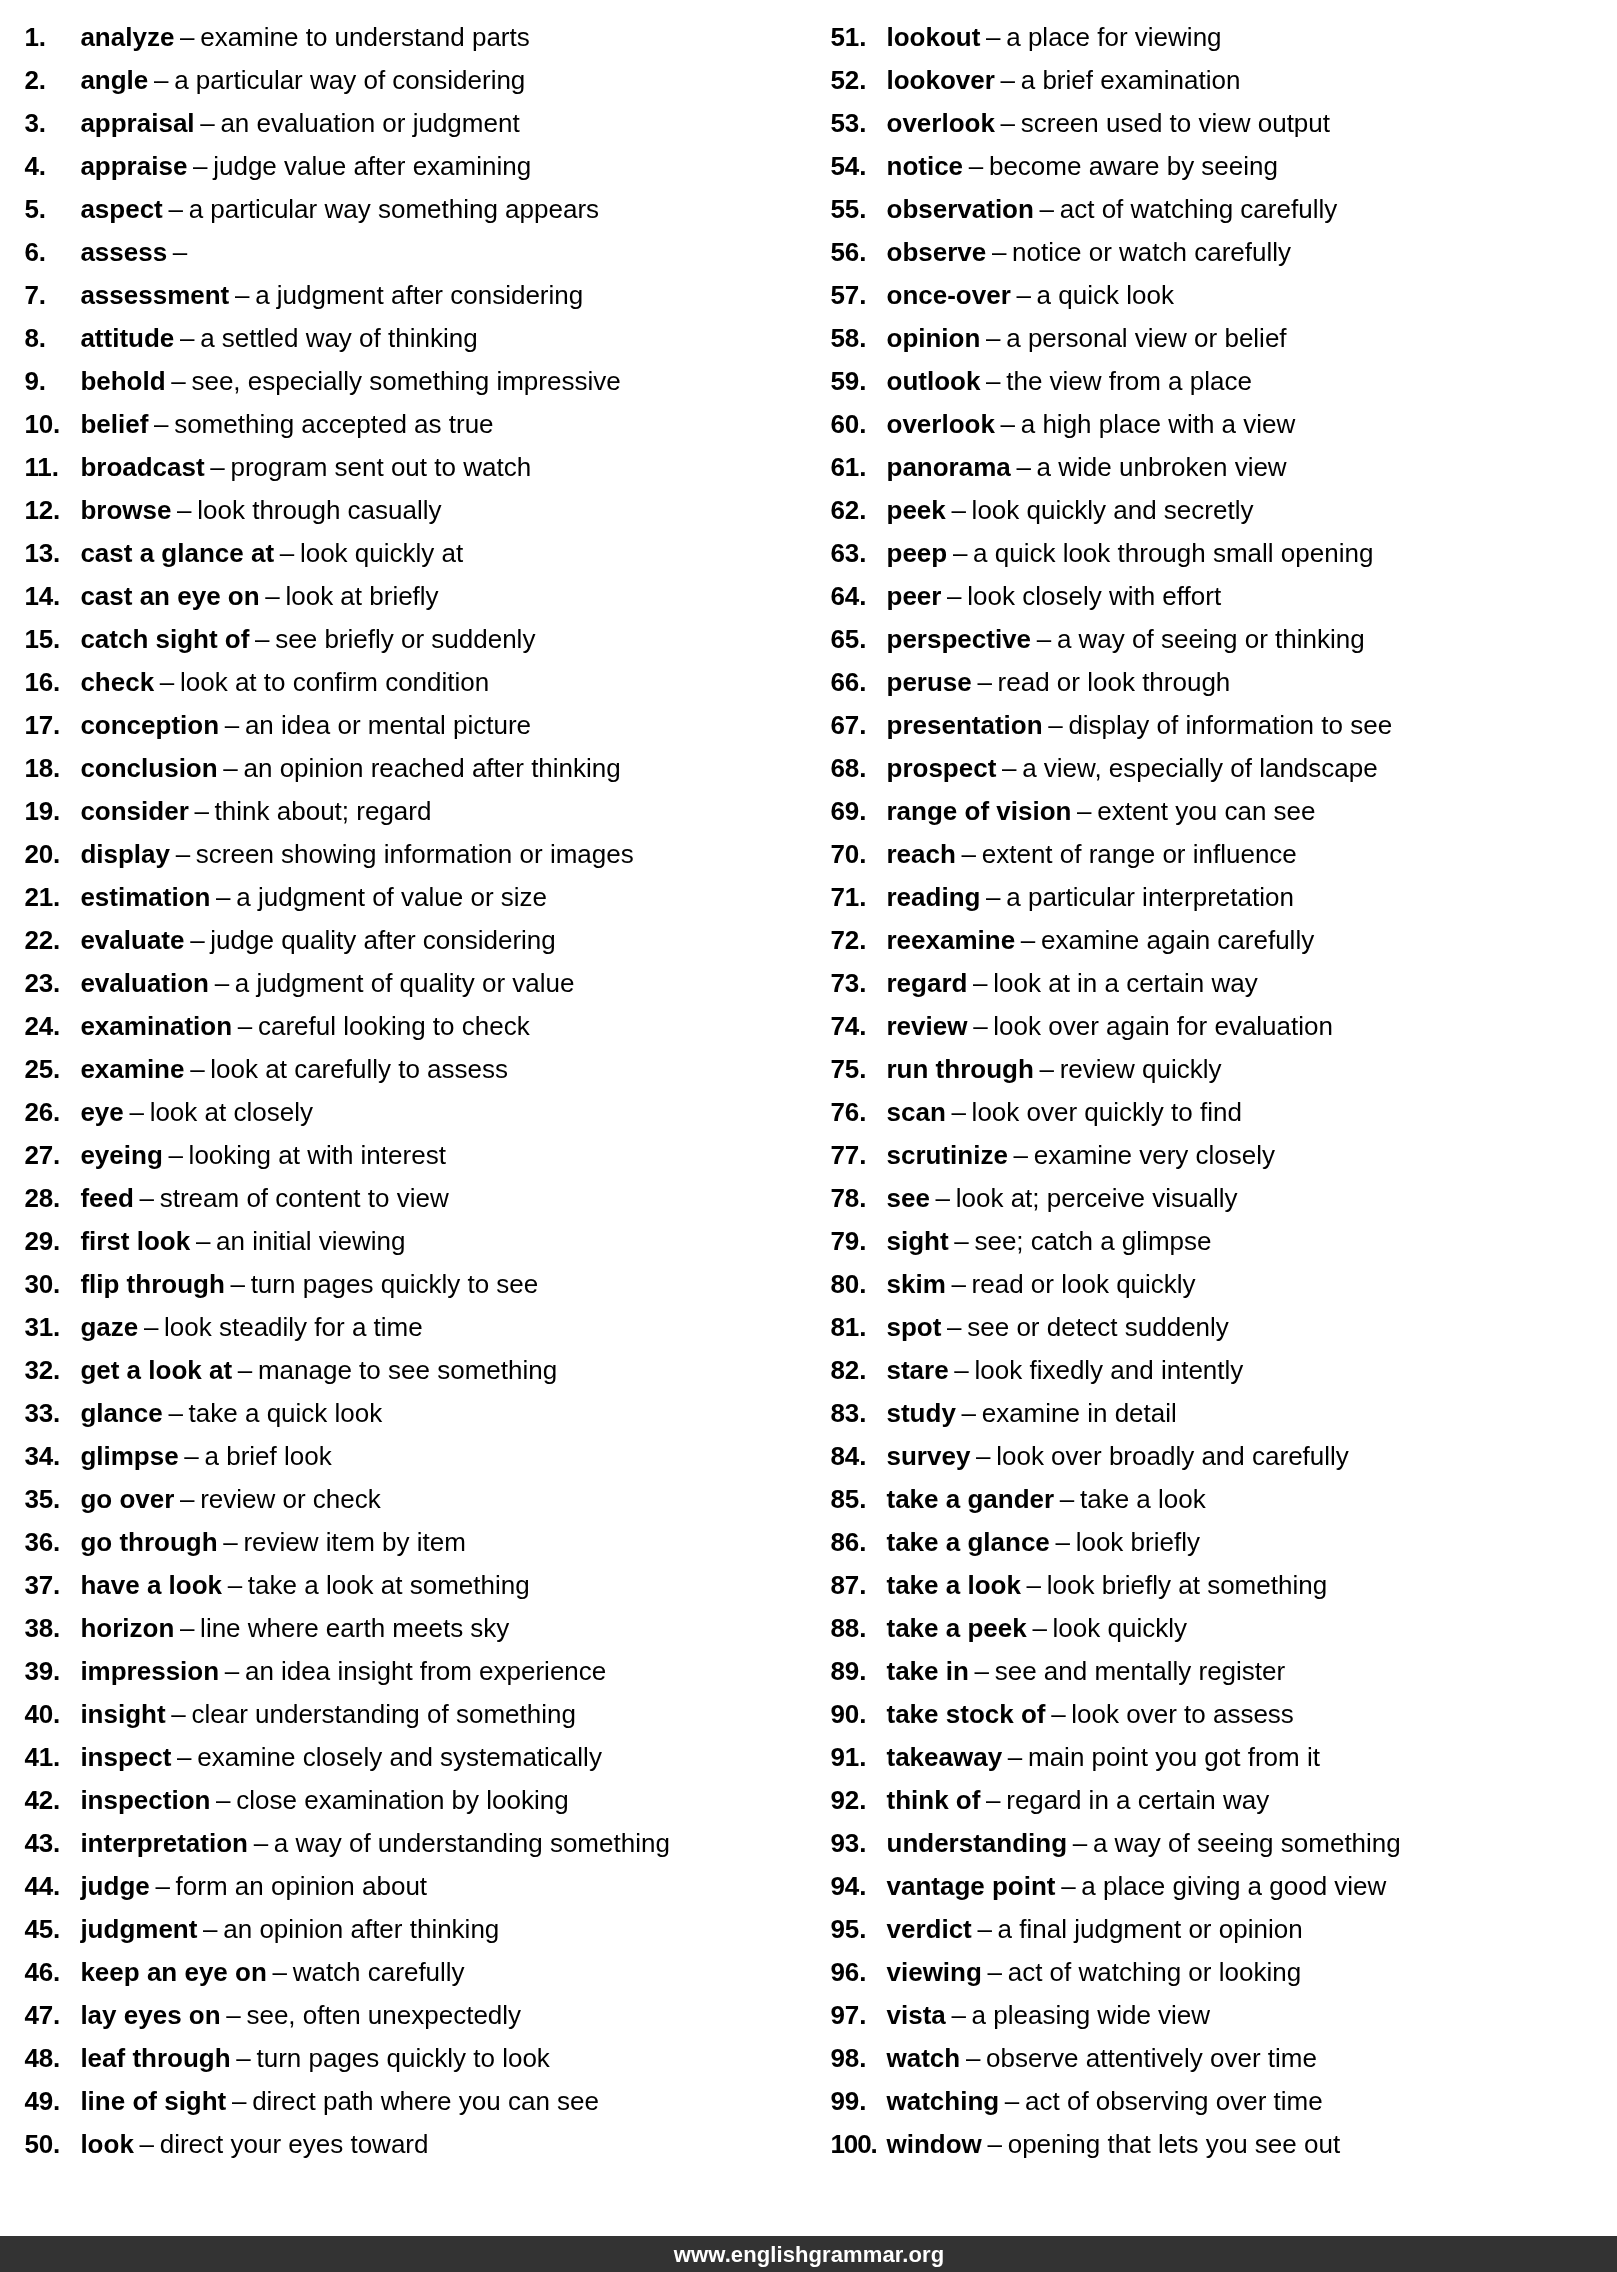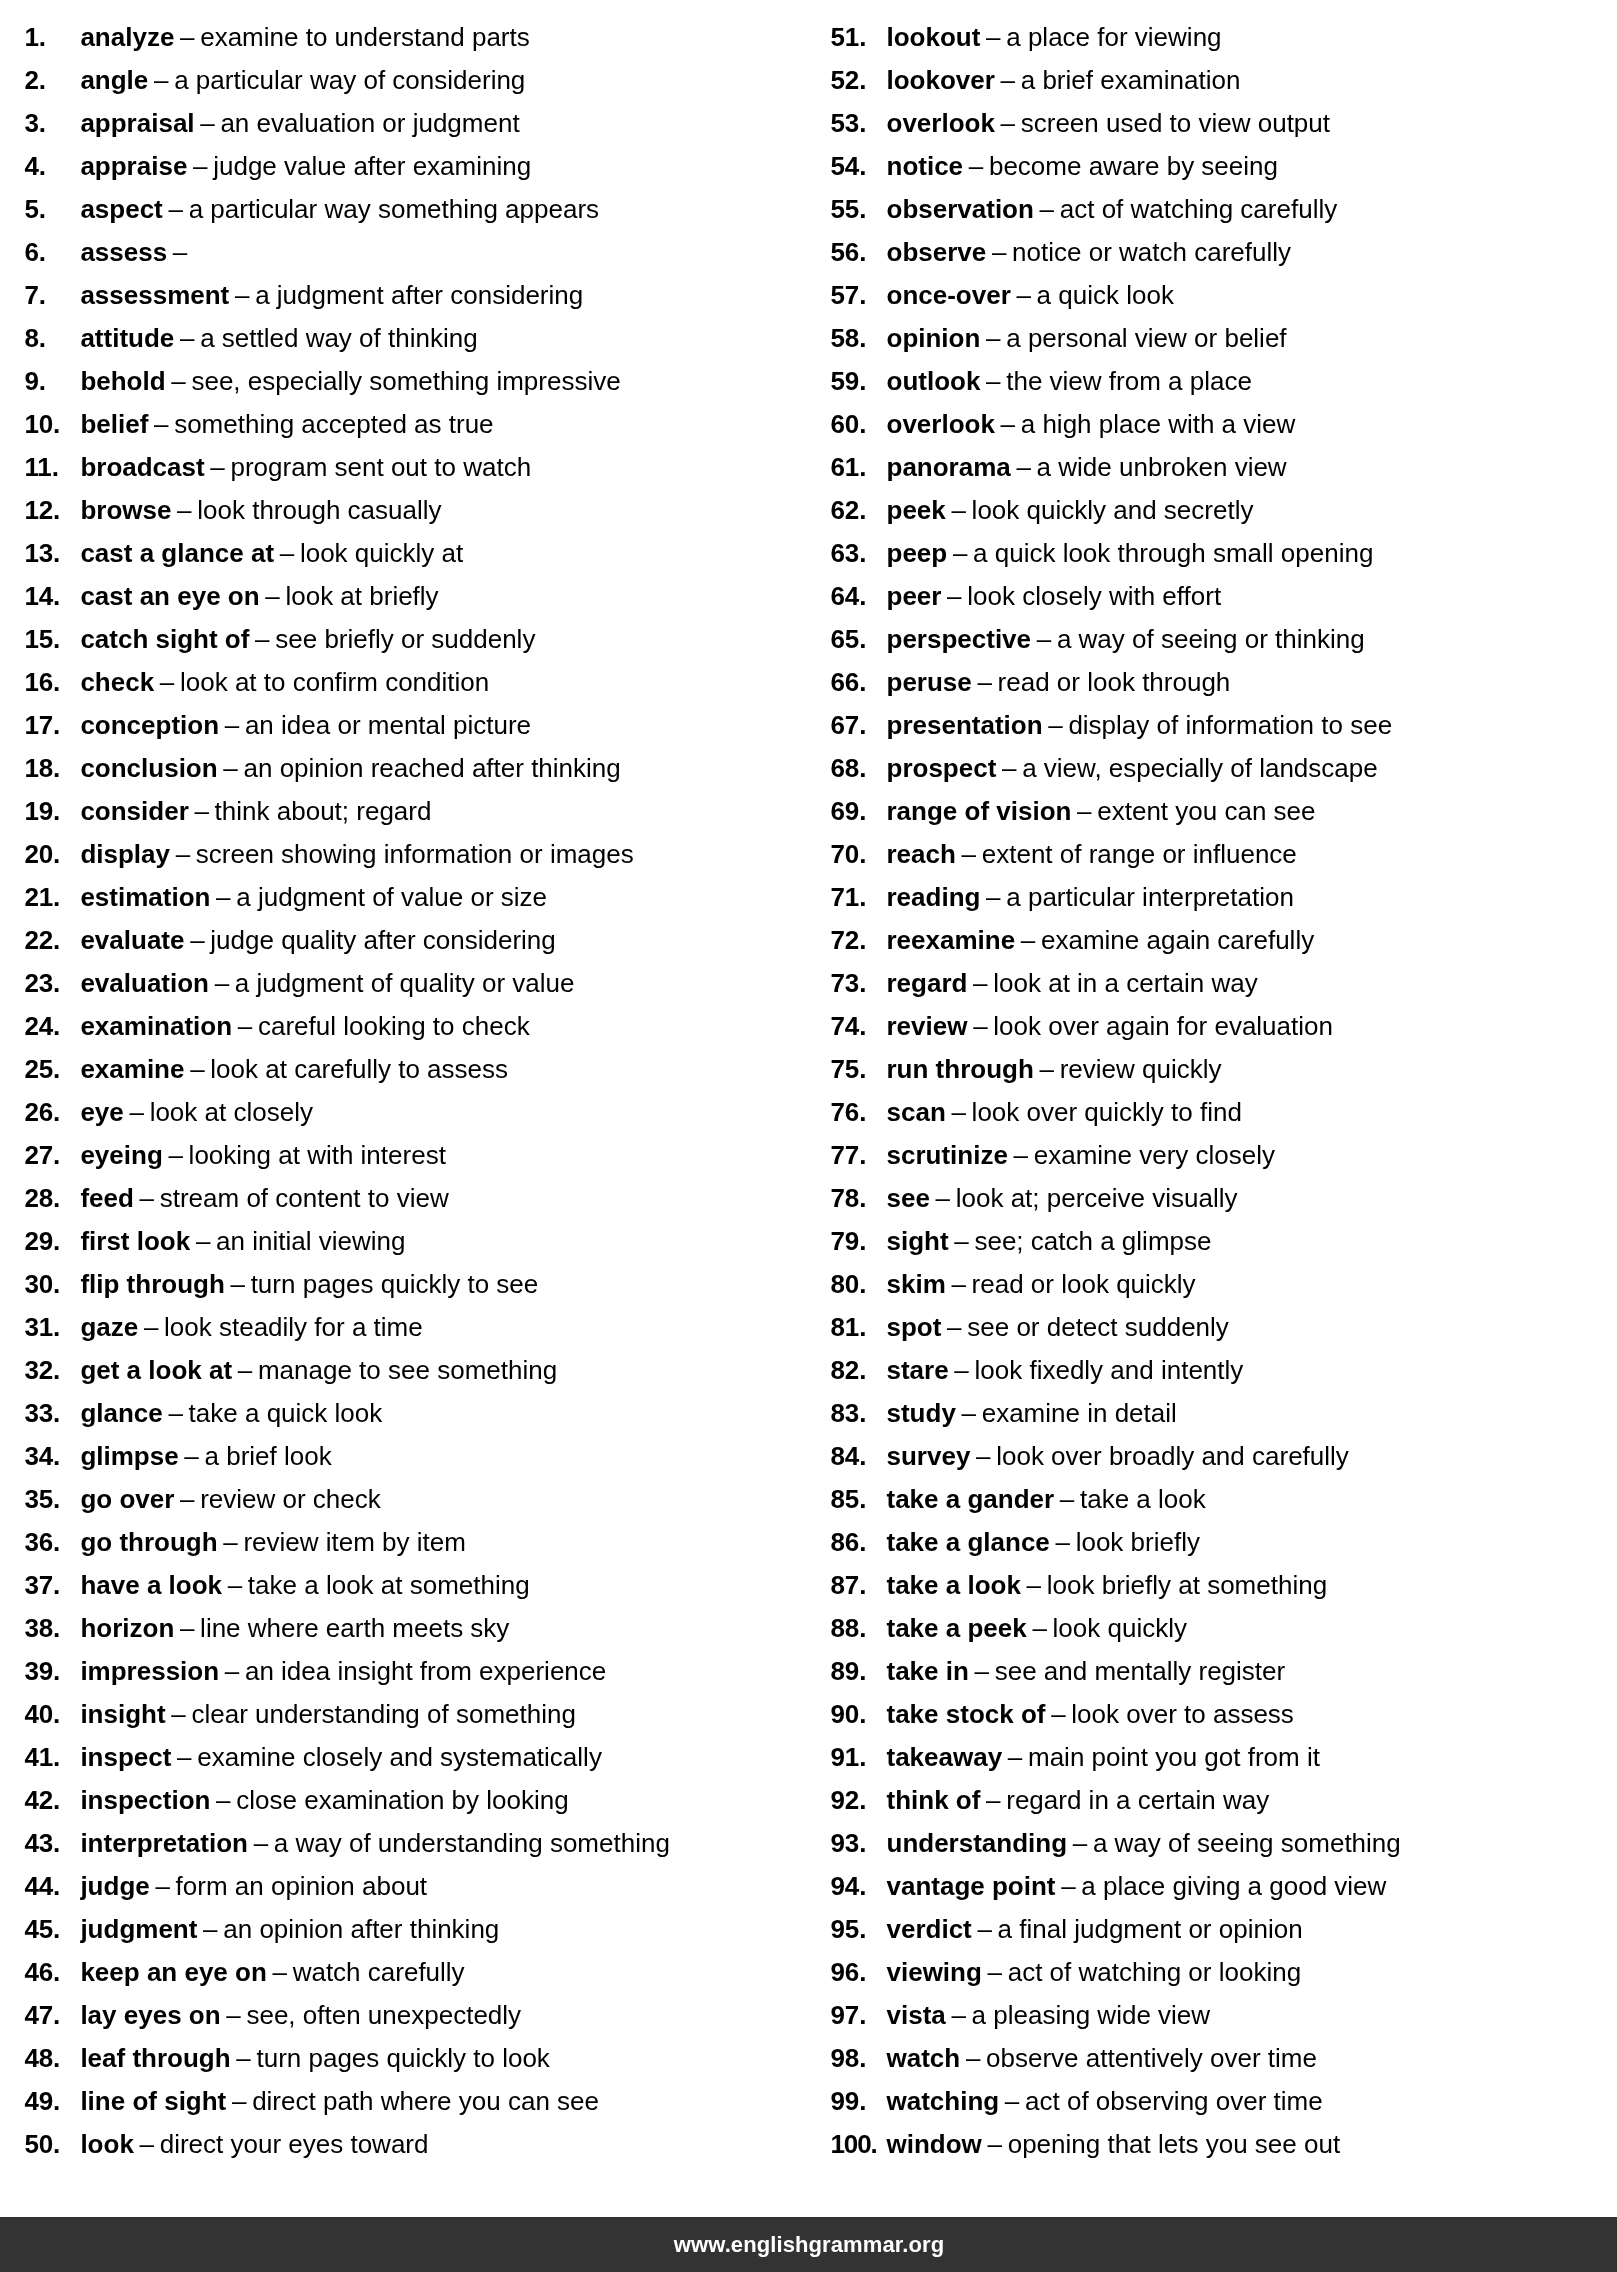--- a/index.html
+++ b/index.html
@@ -66,21 +66,21 @@
   }
   .dash {
     font-weight: normal;
     padding: 0 5.7px;
   }
   .def {
     font-weight: normal;
   }
   .footer {
     flex: 0 0 auto;
-    height: 56px;
+    height: 37px;
     background: #333333;
     color: #ffffff;
     display: flex;
     align-items: center;
     justify-content: center;
     font-size: 22px;
     font-weight: bold;
     letter-spacing: 0.1px;
     margin: 13px 0 0 0;
     text-align: center;

